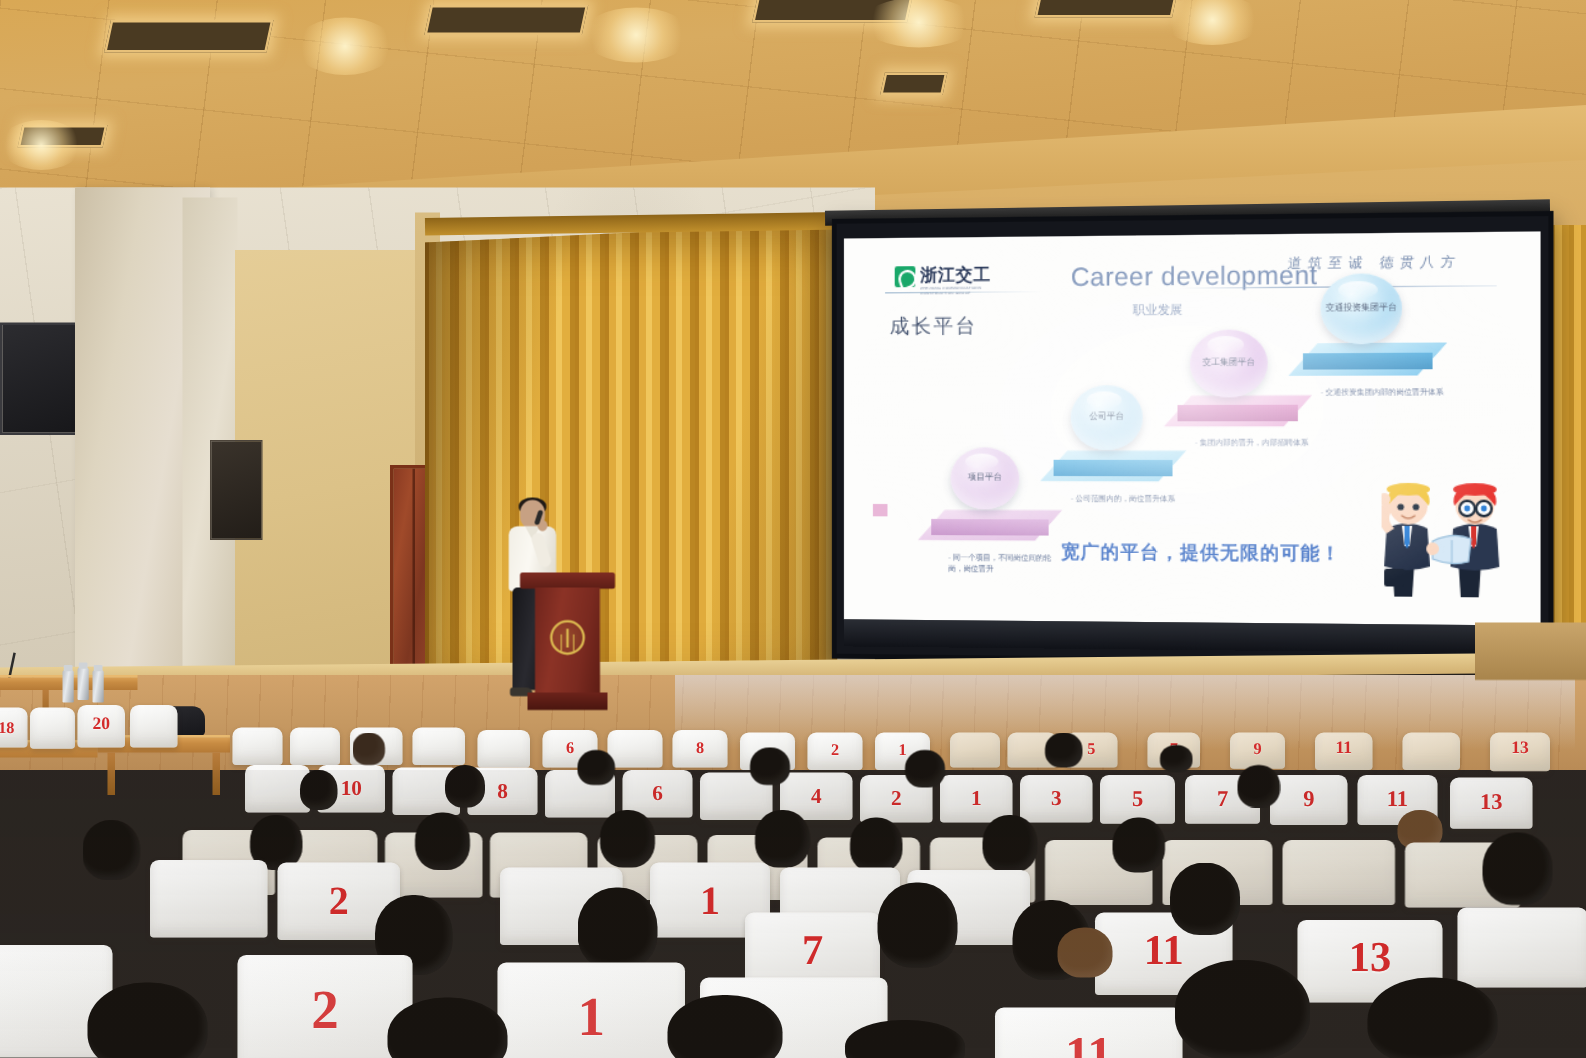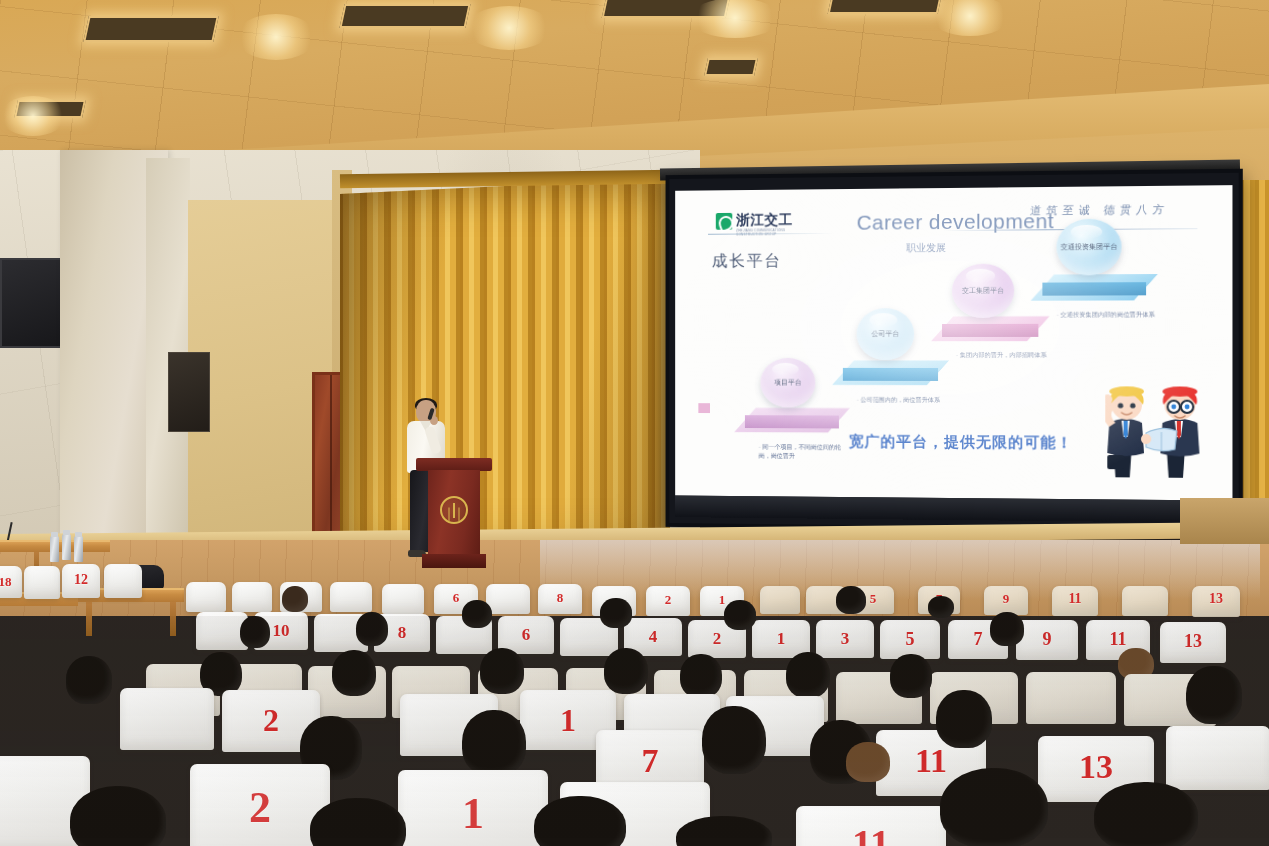--- a/index.html
+++ b/index.html
@@ -611,21 +611,21 @@
   <div class="desk-leg" style="left:170px;top:602px;width:6px;height:34px;"></div>
   <div class="front-desk" style="left:0px;top:592px;width:78px;height:14px;"></div>
 
   <div>
 
     <div class="chair" style="left:-12px;top:566px;width:34px;height:32px;">
       <div class="chair-num" style="top:9px;font-size:13px;">18</div>
     </div>
     <div class="chair" style="left:24px;top:566px;width:36px;height:33px;"></div>
     <div class="chair" style="left:62px;top:564px;width:38px;height:34px;">
-      <div class="chair-num" style="top:9px;font-size:14px;">12</div>
+      <div class="chair-num" style="top:9px;font-size:14px;">20</div>
     </div>
     <div class="chair" style="left:104px;top:564px;width:38px;height:34px;"></div>
 
     <div class="chair tan" style="left:760px;top:586px;width:40px;height:28px;"></div>
     <div class="chair tan" style="left:806px;top:586px;width:40px;height:28px;"></div>
     <div class="chair tan" style="left:852px;top:586px;width:42px;height:28px;">
       <div class="chair-num" style="top:6px;font-size:13px;">5</div>
     </div>
     <div class="chair tan" style="left:918px;top:586px;width:42px;height:28px;">
       <div class="chair-num" style="top:6px;font-size:13px;">7</div>

